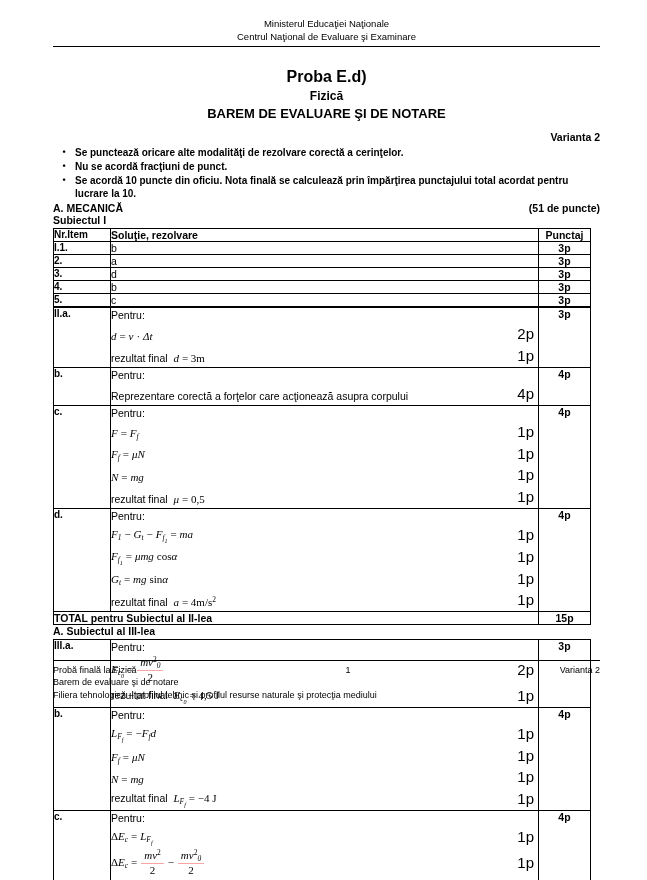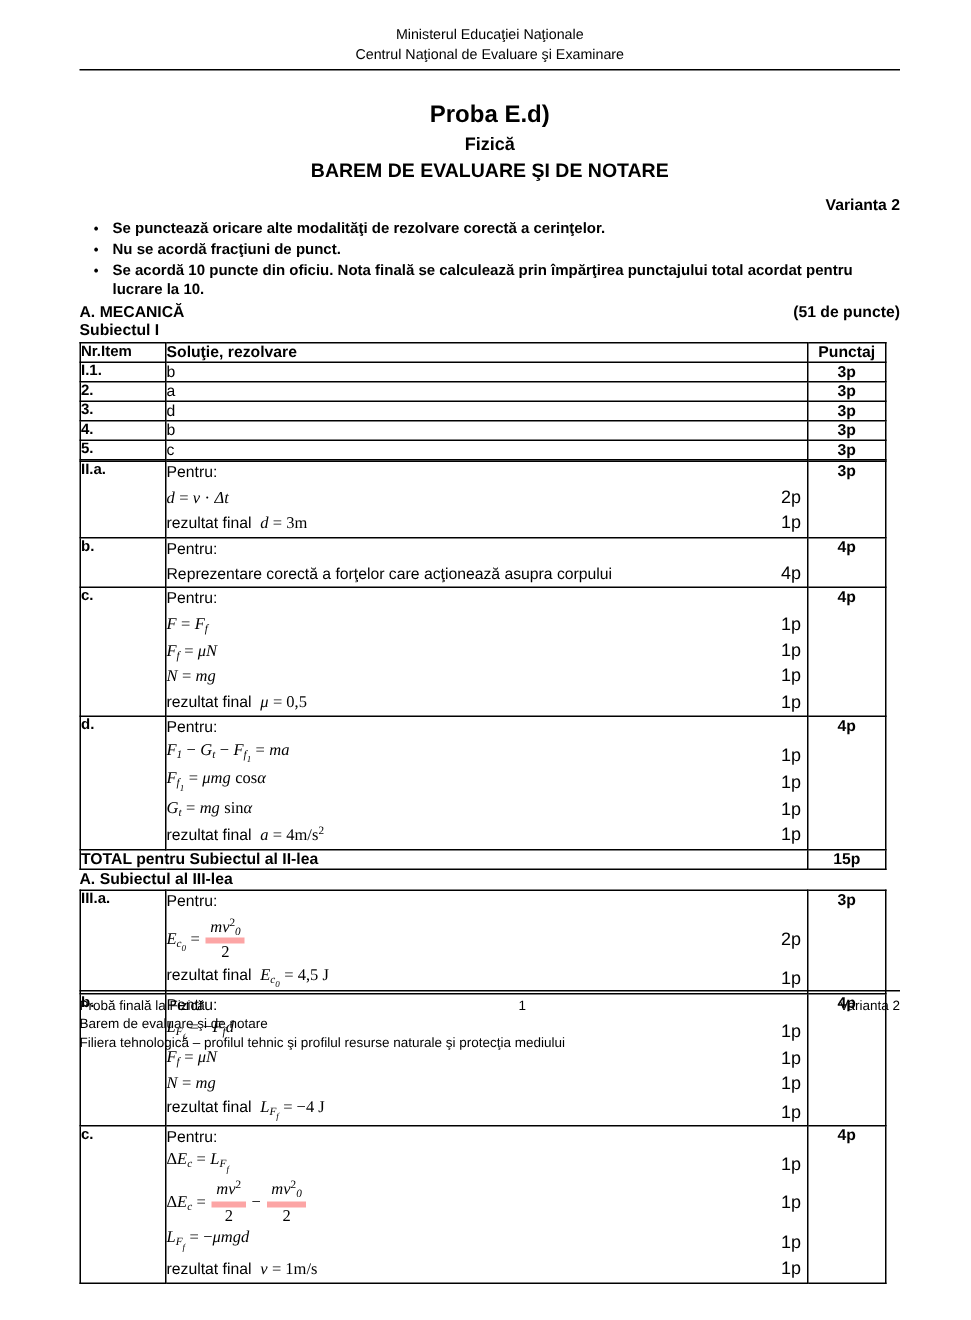--- a/index.html
+++ b/index.html
@@ -149,21 +149,21 @@
     justify-content: space-between;
     align-items: flex-end;
     line-height: 1.45;
     min-height: 14px;
   }
   .sline .txt { flex: 1 1 auto; }
   .sline .pt {
     flex: 0 0 auto;
     padding-left: 10px;
     padding-right: 4px;
-    font-size: 12px;
+    font-size: 15px;
     text-align: center;
   }
   .sline.frac { align-items: center; line-height: 1.1; }
 
   
   .m { font-style: italic; font-family: "Liberation Serif", serif; font-size: 11px; }
   .mr { font-style: normal; font-family: "Liberation Serif", serif; font-size: 11px; }
   .sub {
     font-style: italic;
     font-size: 7.5px;
@@ -182,21 +182,21 @@
     font-style: normal;
   }
   .frc {
     display: inline-block;
     vertical-align: middle;
     text-align: center;
     margin: 0 1px;
   }
   .frc .num {
     display: block;
-    border-bottom: 4px solid #fca5a5;
+    border-bottom: 1px solid #fca5a5;
     padding: 0 3px 0px 3px;
     line-height: 1.25;
   }
   .frc .den {
     display: block;
     padding: 0px 3px 0 3px;
     line-height: 1.25;
   }
   .pentru { font-size: 10.5px; line-height: 1.45; }
   .rf { font-size: 10.5px; }

